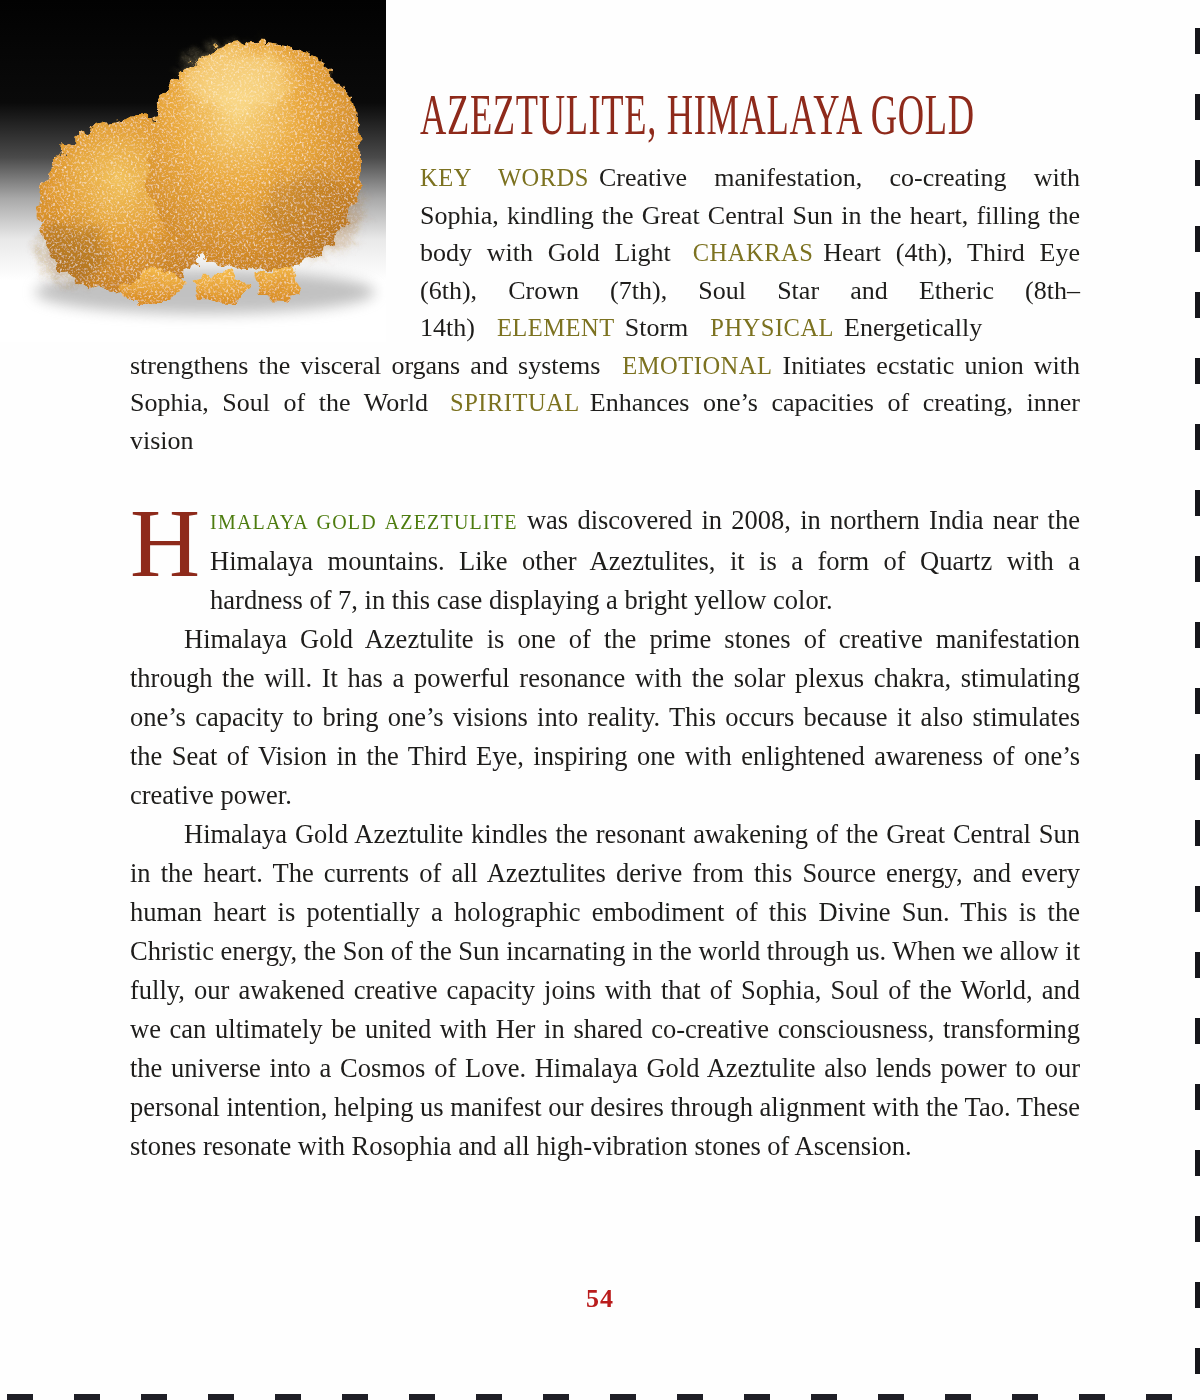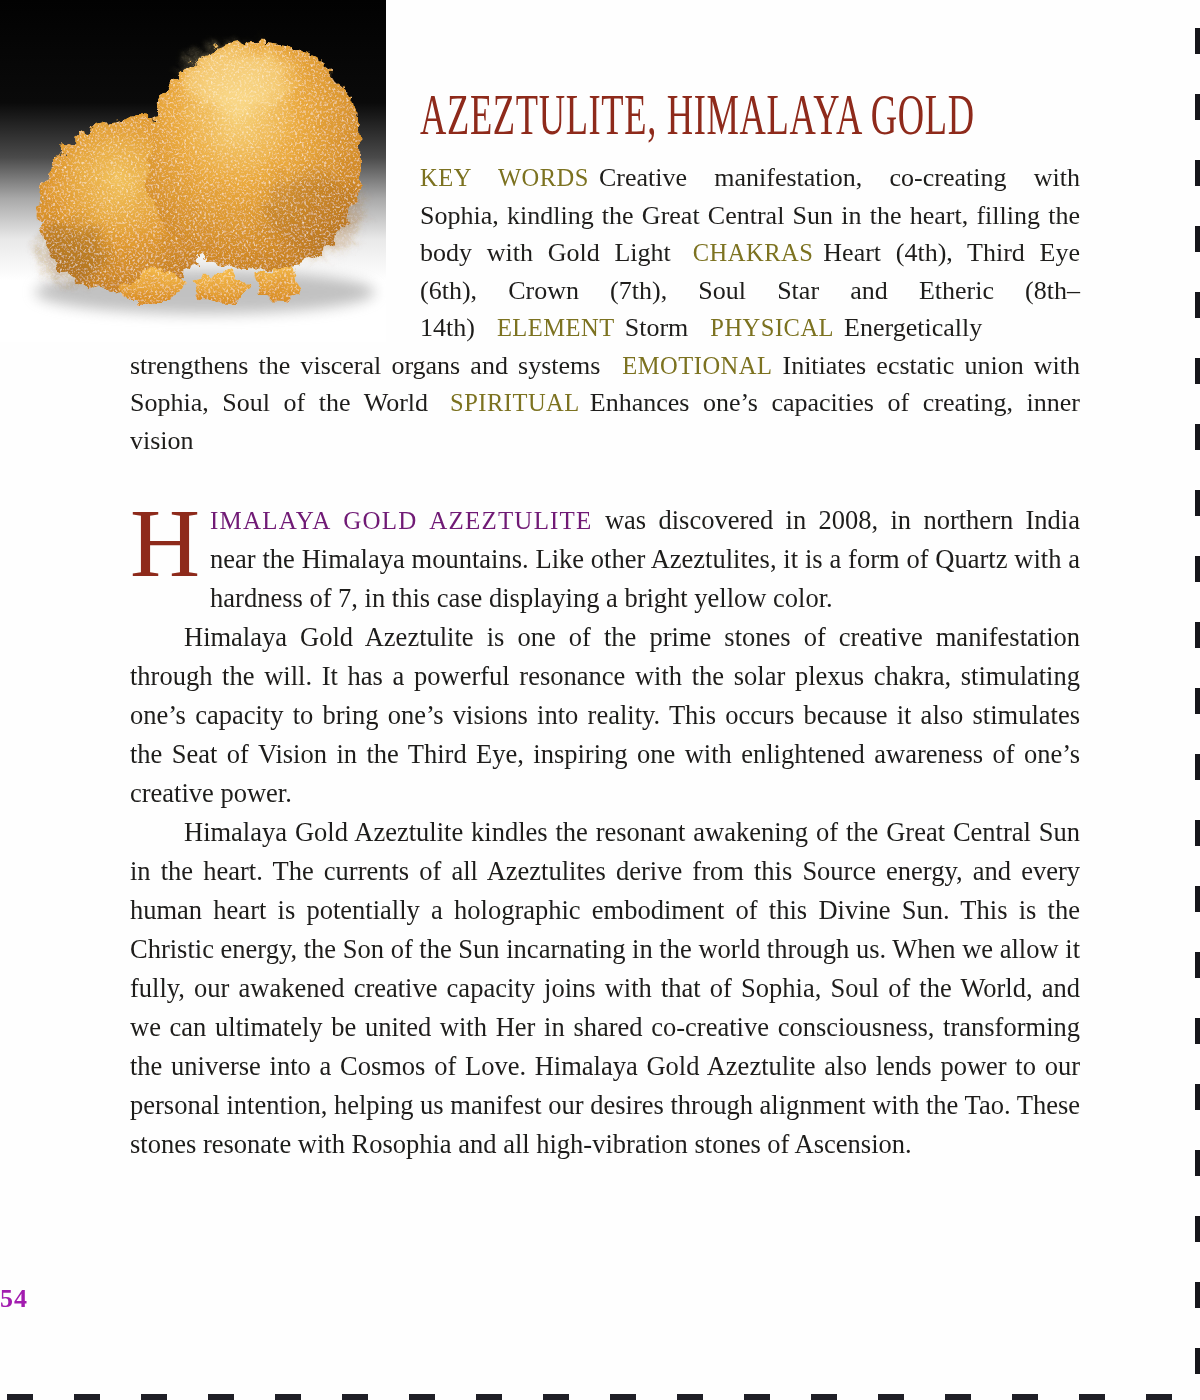--- a/index.html
+++ b/index.html
@@ -60,33 +60,33 @@
   .body p.indent{text-indent:54px;}
   .dropcap{
     float:left;
     font-size:97px;
     line-height:78px;
     height:80px;
     margin:4px 10px 0 0;
     color:#8e2a1b;
   }
   .lead-caps{
-    font-size:25px;
+    font-size:20px;
     letter-spacing:1.2px;
-    color:#701a75;
+    color:#4d7c0f;
   }
   .page-number{
     position:absolute;
     left:0;right:0;
     bottom:86px;
-    text-align:left;
+    text-align:center;
     font-size:26px;
     font-weight:700;
     letter-spacing:1px;
-    color:#a21caf;
+    color:#b91c1c;
   }
   .right-ticks{
     position:absolute;
     top:28px;right:0;
     width:5px;height:1372px;
     background:repeating-linear-gradient(to bottom,#16161b 0 26px,transparent 26px 66px);
   }
   .bottom-ticks{
     position:absolute;
     left:7px;right:0;bottom:0;

